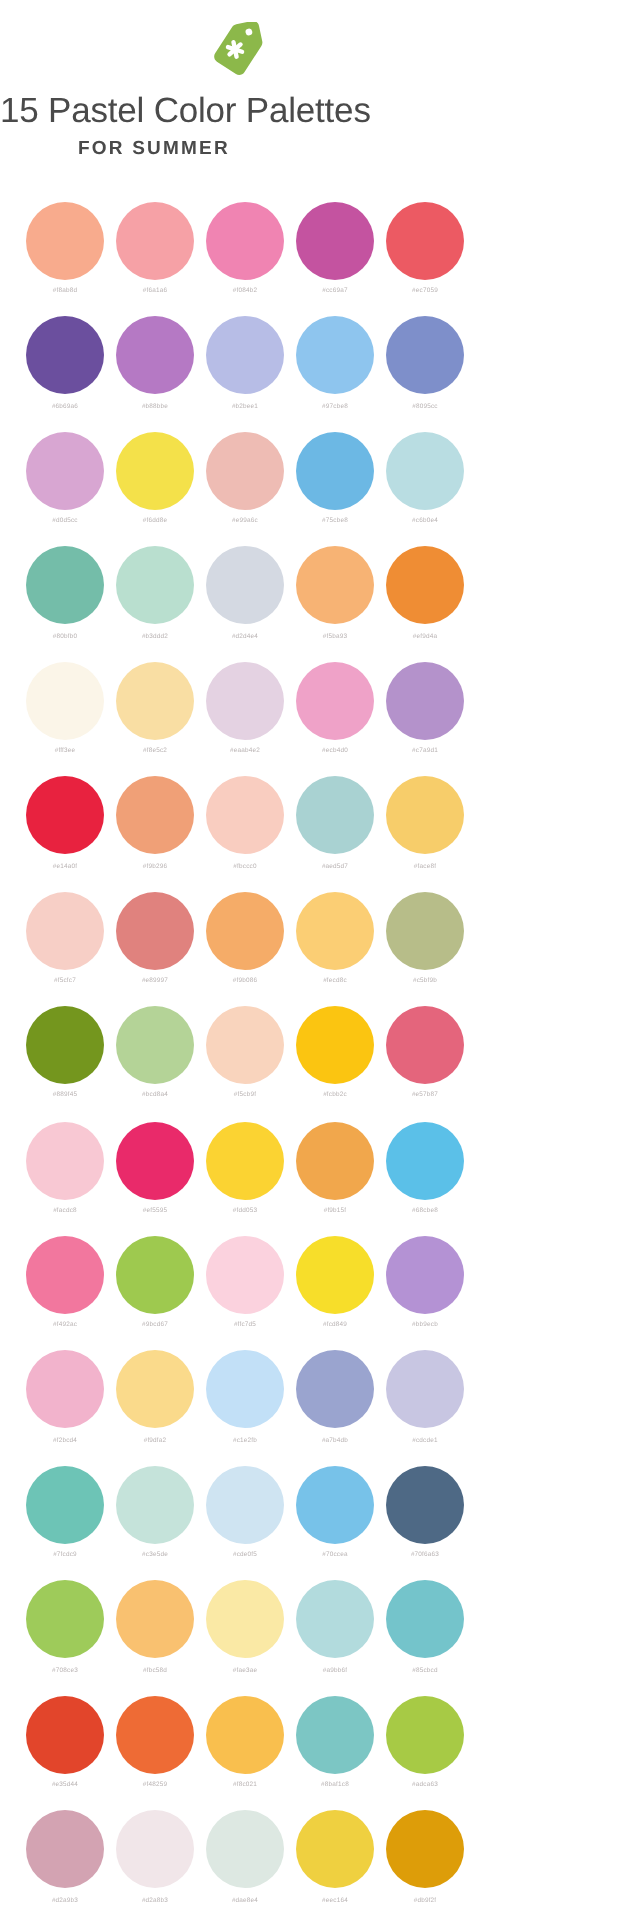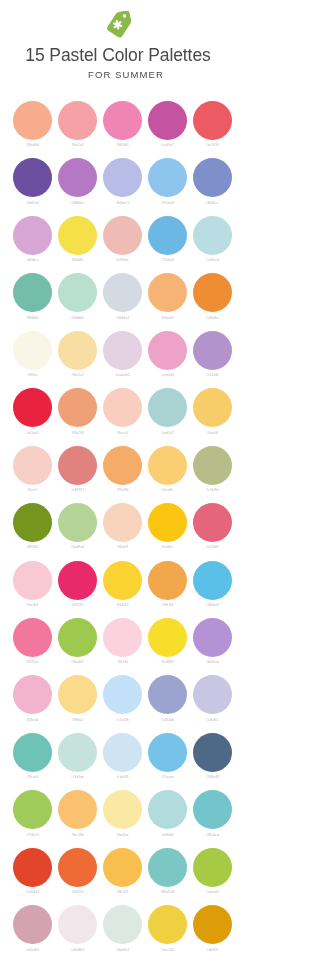--- a/index.html
+++ b/index.html
@@ -10,43 +10,44 @@
   body {
     width: 236px;
     height: 963px;
     font-family: "Liberation Sans", sans-serif;
     overflow: hidden;
     position: relative;
   }
 
   
   #header {
-    text-align: center;
+    text-align: left;
     padding-top: 8px;
   }
   #tag-icon-wrap {
     height: 32px;
     display: flex;
     align-items: center;
     justify-content: center;
   }
   #page-title {
     font-size: 17.5px;
     color: #4a4a4a;
     font-weight: 400;
     letter-spacing: -0.1px;
     margin: 6px 0 0 0;
     line-height: 1.1;
   }
   #page-subtitle {
     font-size: 9.5px;
     color: #4a4a4a;
-    font-weight: normal;
+    font-weight: bold;
     letter-spacing: 1.1px;
-    margin: 4px 0 0 16px;
+    margin: 4px 0 0 0;
+    padding-left: 39px;
   }
 
   
   #palettes {
     position: absolute;
     top: 101px;
     left: 0;
     width: 236px;
   }
   .palette-row {

